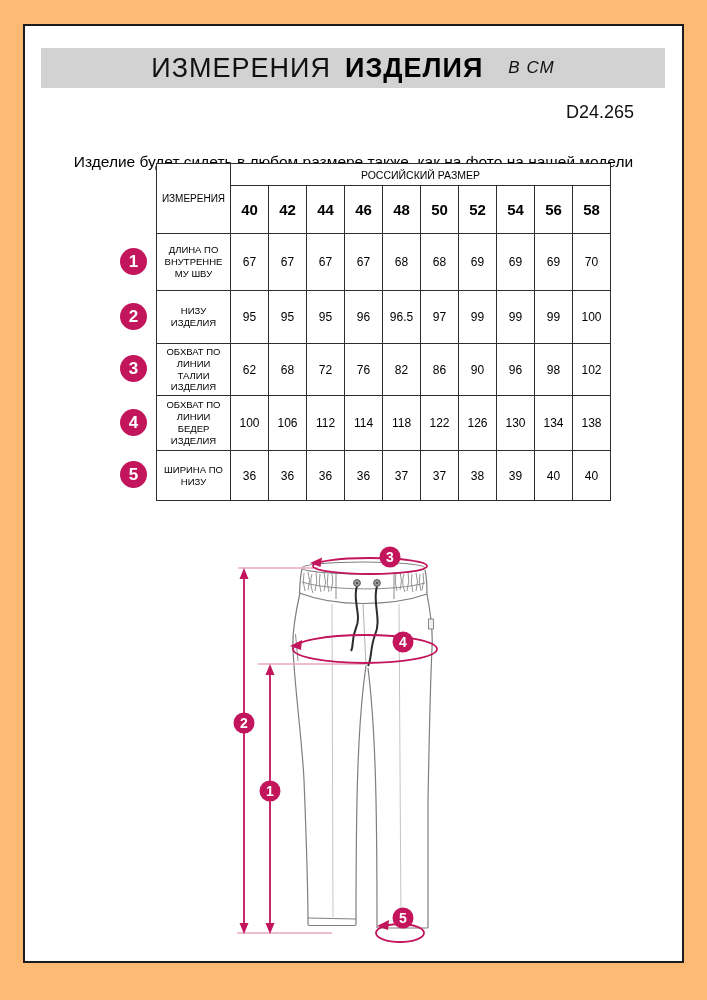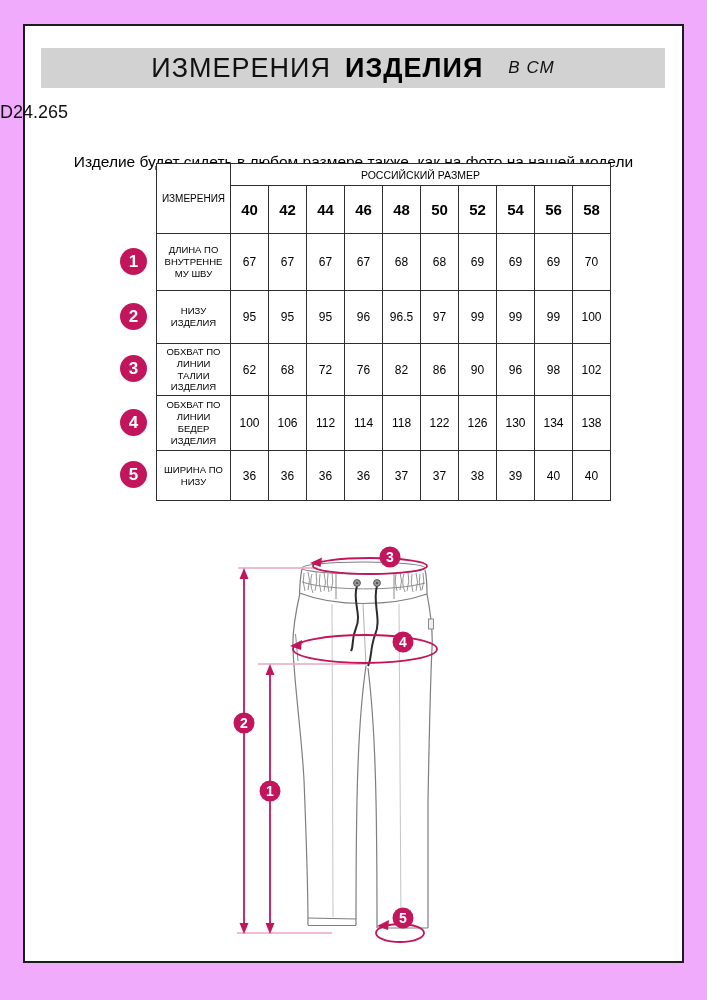--- a/index.html
+++ b/index.html
@@ -1,27 +1,27 @@
 <!DOCTYPE html>
 <html style="--accent: #C2155C;"><head>
 <meta charset="utf-8">
 <style>
   * { margin:0; padding:0; box-sizing:border-box; }
   html,body { background:#fff; }
   body { font-family:"Liberation Sans", sans-serif; width:707px; height:1000px; position:relative; }
-  .page { position:absolute; left:0; top:0; width:707px; height:1000px; background:#f0abfc; overflow:hidden; }
+  .page { position:absolute; left:0; top:0; width:707px; height:1000px; background:#fdba74; overflow:hidden; }
   .frame { position:absolute; left:23px; top:24px; width:661px; height:939px; border:2px solid #1c1c1c; background:#fff; }
 
   .title-bar { position:absolute; left:41px; top:48px; width:624px; height:40px; background:#d2d2d2;
                display:flex; align-items:center; justify-content:center; white-space:nowrap; }
   .title-main { font-size:27px; letter-spacing:1px; color:#111; }
   .title-bold { font-size:27px; font-weight:700; letter-spacing:1px; color:#000; margin-left:14px; }
   .title-suffix { font-size:17px; color:#111; margin-left:25px; letter-spacing:1px;font-style:italic; }
 
-  .product-code { position:absolute; left:0; top:102px; width:634px; text-align:left; font-size:18px; color:#111; }
+  .product-code { position:absolute; left:0; top:102px; width:634px; text-align:right; font-size:18px; color:#111; }
   .subtitle { position:absolute; left:0; top:133px; width:707px; text-align:center; font-size:15.5px; color:#000;margin-top:20px; }
 
   table.size-table { position:absolute; left:156px; top:163px; border-collapse:collapse; table-layout:fixed; }
   .size-table th, .size-table td { border:1px solid #2e2e2e; background:#fff; text-align:center; vertical-align:middle; padding:0; }
   .corner-cell { width:74px; font-size:10px; font-weight:400; }
   .group-cell { font-size:10.5px; font-weight:400; height:22px; }
   .size-cell { width:38px; font-size:15px; font-weight:700; }
   tr.size-row { height:48px; }
   .label-cell { font-size:9.5px; font-weight:400; white-space:pre-line; line-height:1.25; }
   .value-cell { font-size:12px; font-weight:400; }

